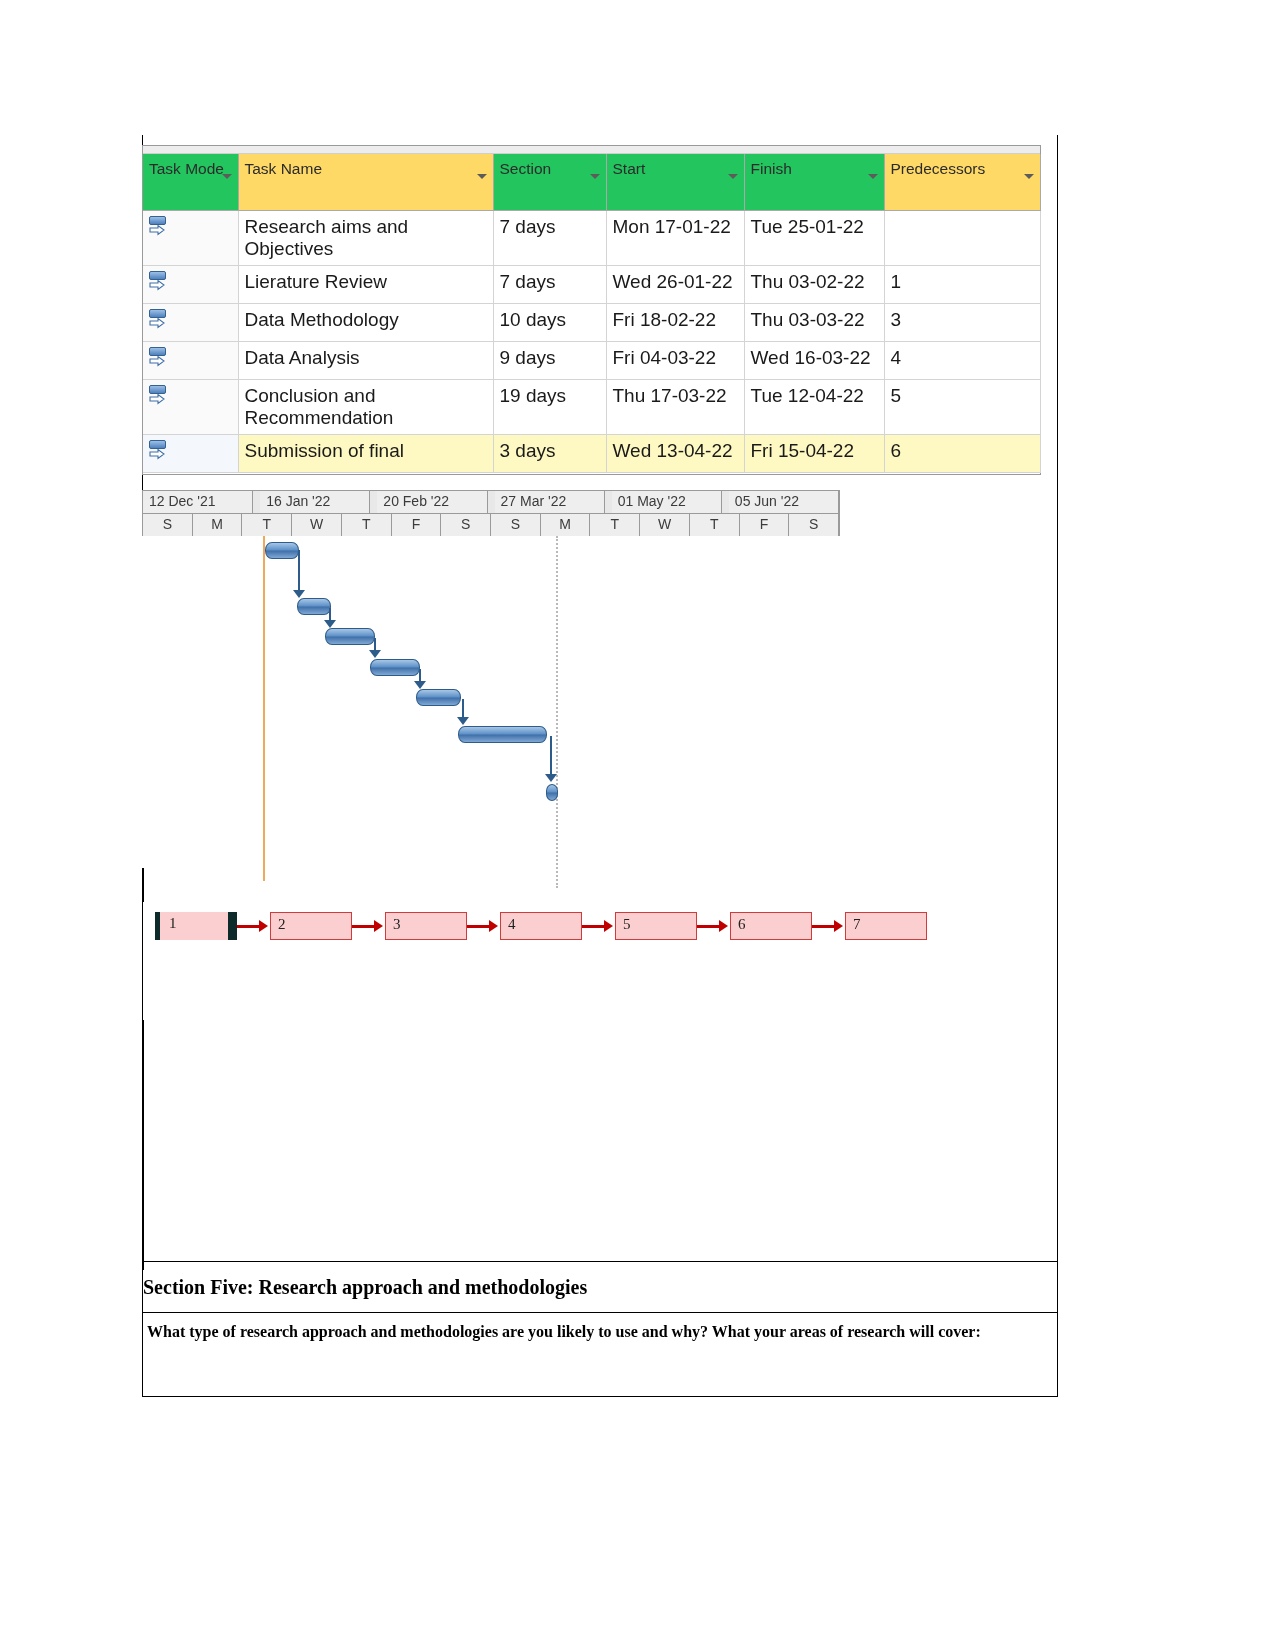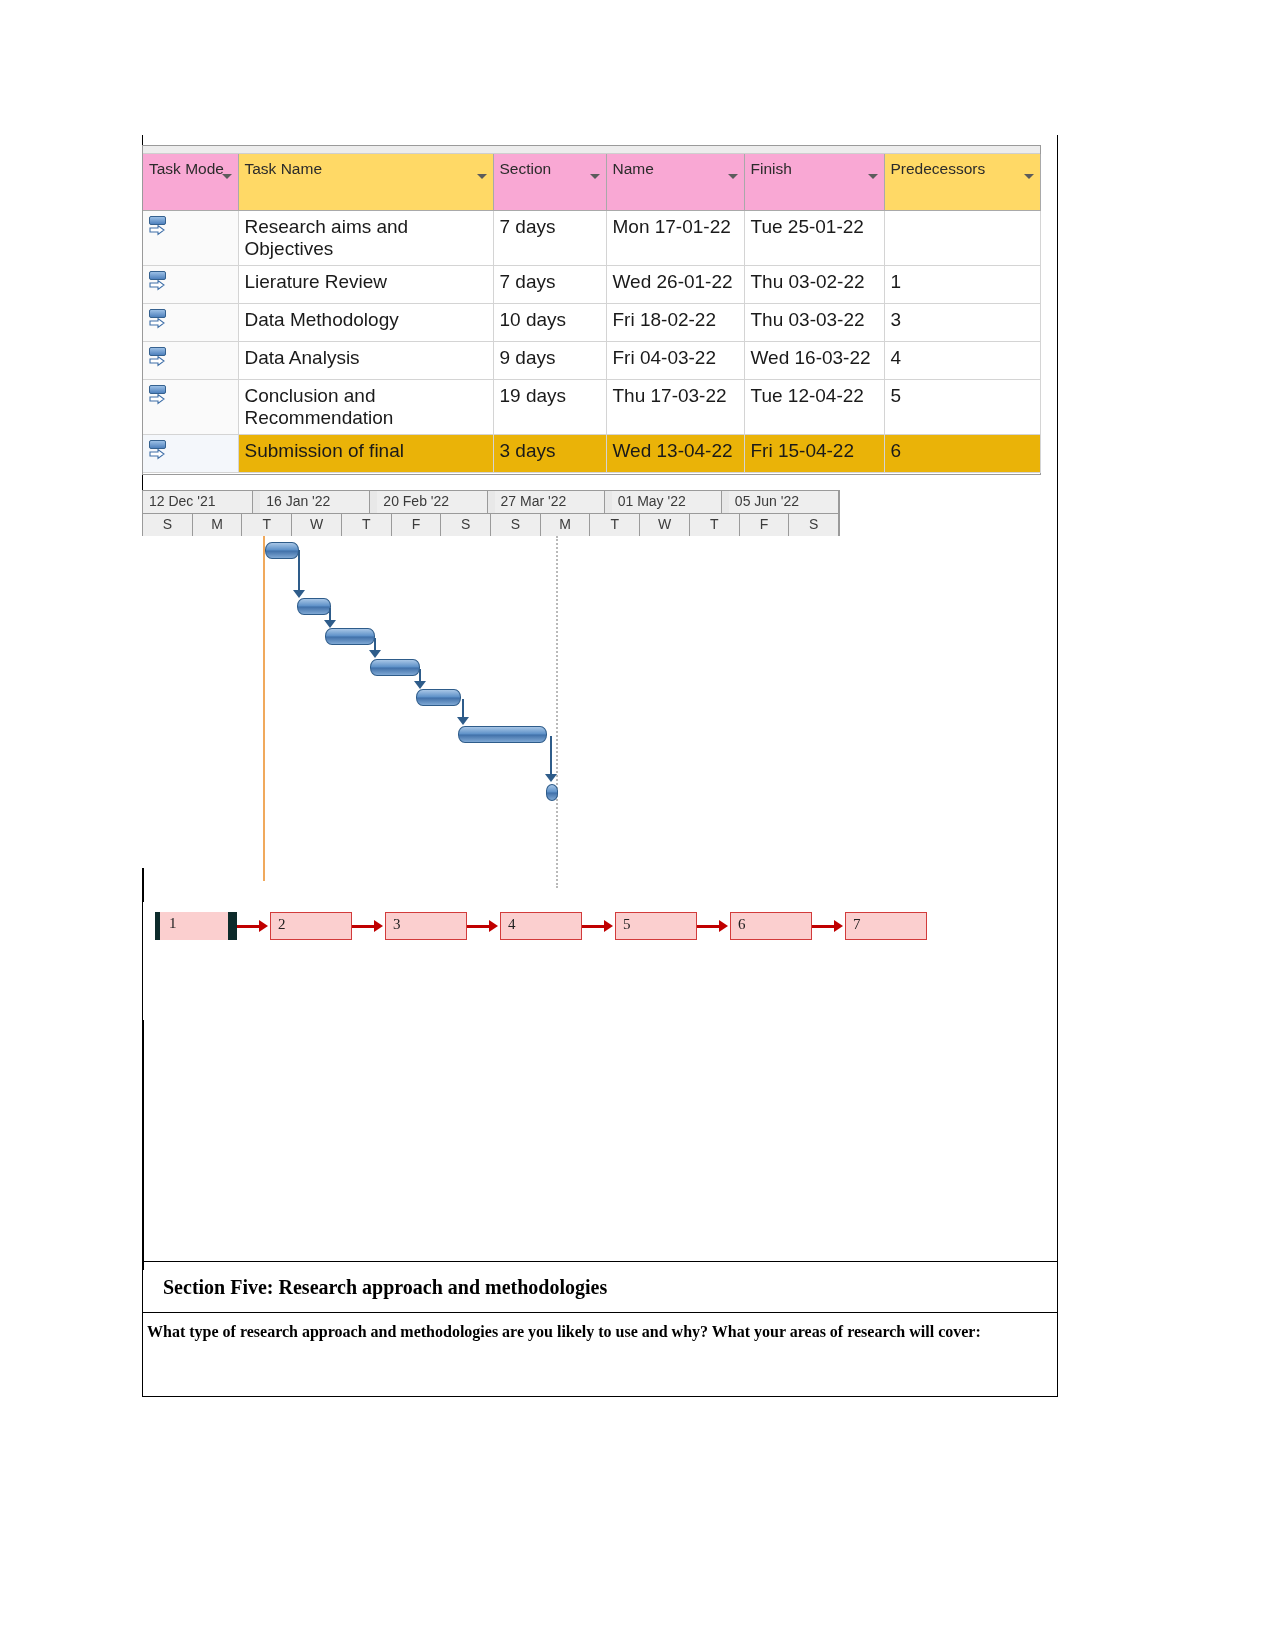--- a/index.html
+++ b/index.html
@@ -11,21 +11,21 @@
 
   
   #doc-frame{
     position:absolute;left:142px;top:135px;width:916px;height:1262px;
     border-left:1.5px solid #000;border-right:1.5px solid #000;
     box-sizing:border-box;
   }
   #section-five-cell{
     position:absolute;left:142px;top:1261px;width:916px;height:52px;
     border:1.5px solid #000;box-sizing:border-box;
-    display:flex;align-items:center;padding-left:20px;
+    display:flex;align-items:center;padding-left:0;
   }
   #section-five-cell .heading{
     font-family:"Liberation Serif", serif;font-weight:bold;font-size:20px;color:#000;
   }
   #question-cell{
     position:absolute;left:142px;top:1312px;width:916px;height:85px;
     border:1.5px solid #000;border-top:none;box-sizing:border-box;
     padding:8px 6px 0 4px;
   }
   #question-cell .q{
@@ -34,36 +34,36 @@
   }
 
   
   #project-grid{
     position:absolute;left:142px;top:145px;width:899px;height:330px;
     border:1px solid #9a9a9a;background:#fff;box-sizing:border-box;
   }
   #grid-topstrip{height:7px;background:#ededed;border-bottom:1px solid #cfcfcf;}
   table.pgrid{border-collapse:collapse;width:100%;table-layout:fixed;font-size:15.5px;color:#262626;}
   table.pgrid th{
-    background:#f9a8d4;border-right:1px solid #a9a9a9;border-bottom:1px solid #a9a9a9;
+    background:#22c55e;border-right:1px solid #a9a9a9;border-bottom:1px solid #a9a9a9;
     font-weight:normal;text-align:left;vertical-align:top;padding:6px 4px 4px 6px;
     position:relative;height:46px;color:#2b2b2b;font-size:15.5px;
   }
   table.pgrid th.hl{background:#ffd966;}
   th .arrow{
     position:absolute;right:6px;top:20px;width:0;height:0;
     border-left:5px solid transparent;border-right:5px solid transparent;
     border-top:5px solid #5c5c5c;
   }
   table.pgrid td{
     border-right:1px solid #d4d4d4;border-bottom:1px solid #d4d4d4;
     padding:5px 4px 5px 6px;vertical-align:top;height:25px;color:#1a1a1a;
     font-size:19px;
   }
-  tr.last-row td{background:#eab308;}
+  tr.last-row td{background:#fef9c3;}
   tr.last-row td.tmode{background:#f4f7fb;}
   td.tmode{text-align:left;padding-left:14px;background:#fafafa;}
   td.tname{padding-left:14px;}
 
   
   .tmicon{display:inline-block;position:relative;width:18px;height:22px;}
   .tmicon .bar{
     position:absolute;left:0;top:0;width:15px;height:7px;border-radius:2px;
     background:linear-gradient(#9cc0e6,#4f81bd);border:1px solid #35618f;
   }
@@ -159,21 +159,21 @@
         </th>
         <th class="hl">
           <span>Task Name</span>
           <span class="arrow"></span>
         </th>
         <th>
           <span>Section</span>
           <span class="arrow"></span>
         </th>
         <th>
-          <span>Name</span>
+          <span>Start</span>
           <span class="arrow"></span>
         </th>
         <th>
           <span>Finish</span>
           <span class="arrow"></span>
         </th>
         <th class="hl">
           <span>Predecessors</span>
           <span class="arrow"></span>
         </th>

